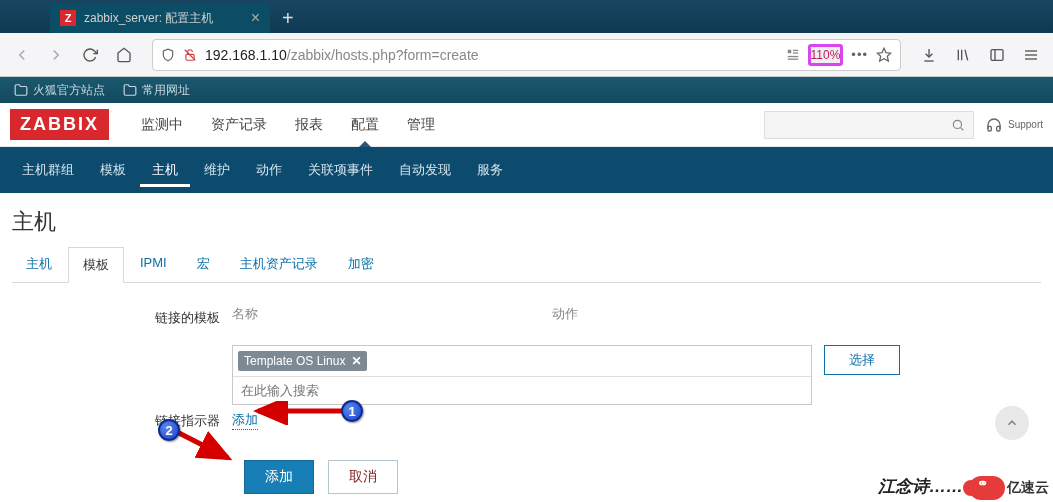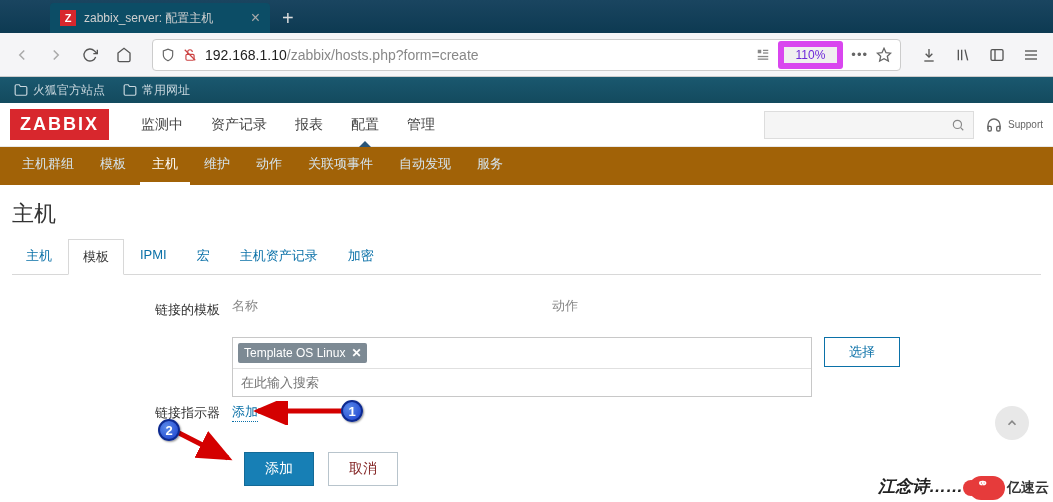--- a/index.html
+++ b/index.html
@@ -13,36 +13,36 @@
 .tab-close { color: #aaa; font-size: 16px; }
 .new-tab { color: #ddd; font-size: 20px; padding: 0 12px; height: 30px; display: flex; align-items: center; }
 
 .browser-toolbar { height: 44px; background: #f5f5f7; display: flex; align-items: center; padding: 0 8px; gap: 6px; border-bottom: 1px solid #ccc; }
 .nav-btn { width: 28px; height: 28px; display: flex; align-items: center; justify-content: center; color: #555; border-radius: 4px; }
 .nav-btn.disabled { color: #aaa; }
 .url-bar { flex: 1; height: 32px; background: #fff; border: 1px solid #ccc; border-radius: 4px; display: flex; align-items: center; padding: 0 8px; gap: 8px; margin: 0 8px; }
 .url-text { flex: 1; color: #888; font-size: 14px; }
 .url-text .path { color: #888; }
 .url-text .host { color: #222; }
-.zoom-badge { background: #f0f0f0; border: 6px solid #d946ef; border-radius: 3px; padding: 1px 12px; font-size: 12px; color: #6d28d9; }
+.zoom-badge { background: #f0f0f0; border: 3px solid #d946ef; border-radius: 3px; padding: 1px 0; font-size: 12px; color: #be185d; }
 
 .bookmarks-bar { height: 26px; background: linear-gradient(#1a586f, #134a5e); display: flex; align-items: center; padding: 0 14px; gap: 18px; color: #c9d7de; font-size: 12px; }
 .bm-item { display: flex; align-items: center; gap: 5px; }
 
 
 .zabbix { background: #fff; }
 .zx-header { height: 44px; background: #fff; display: flex; align-items: center; padding: 0 10px; border-bottom: 1px solid #e8e8e8; }
 .zx-logo { background: #d8272d; color: #fff; font-weight: bold; font-size: 18px; letter-spacing: 2px; padding: 5px 10px; margin-right: 20px; }
 .zx-topnav { display: flex; gap: 4px; flex: 1; }
 .zx-topnav-item { padding: 12px 12px; color: #444; font-size: 14px; position: relative; }
 .zx-topnav-item.active::after { content: ""; position: absolute; bottom: -1px; left: 50%; transform: translateX(-50%); border: 6px solid transparent; border-bottom-color: #2b5678; }
 .zx-search { width: 210px; height: 28px; background: #f5f5f5; border: 1px solid #ddd; display: flex; align-items: center; justify-content: flex-end; padding: 0 8px; color: #888; margin-right: 12px; }
 .zx-support { display: flex; align-items: center; gap: 6px; color: #666; font-size: 10px; }
 
-.zx-subnav { height: 38px; background: #a16207; display: flex; padding: 0 10px; gap: 2px; }
+.zx-subnav { height: 46px; background: #0c4a6e; display: flex; align-items: center; padding: 0 10px; gap: 2px; }
 .zx-subnav-item { color: #d5e4ee; padding: 8px 12px; font-size: 13px; }
 .zx-subnav-item.active { border-bottom: 3px solid #fff; color: #fff; padding-bottom: 5px; }
 
 
 .zx-content { background: #fff; padding: 14px 12px; }
 .page-title { font-size: 22px; color: #333; font-weight: normal; margin-bottom: 6px; }
 
 .form-tabs { display: flex; gap: 2px; border-bottom: 1px solid #d8d8d8; margin-top: 10px; }
 .form-tab { padding: 8px 14px; color: #0b71a8; font-size: 13px; }
 .form-tab.active { color: #333; border: 1px solid #d8d8d8; border-bottom: 1px solid #fff; margin-bottom: -1px; background: #fff; }

